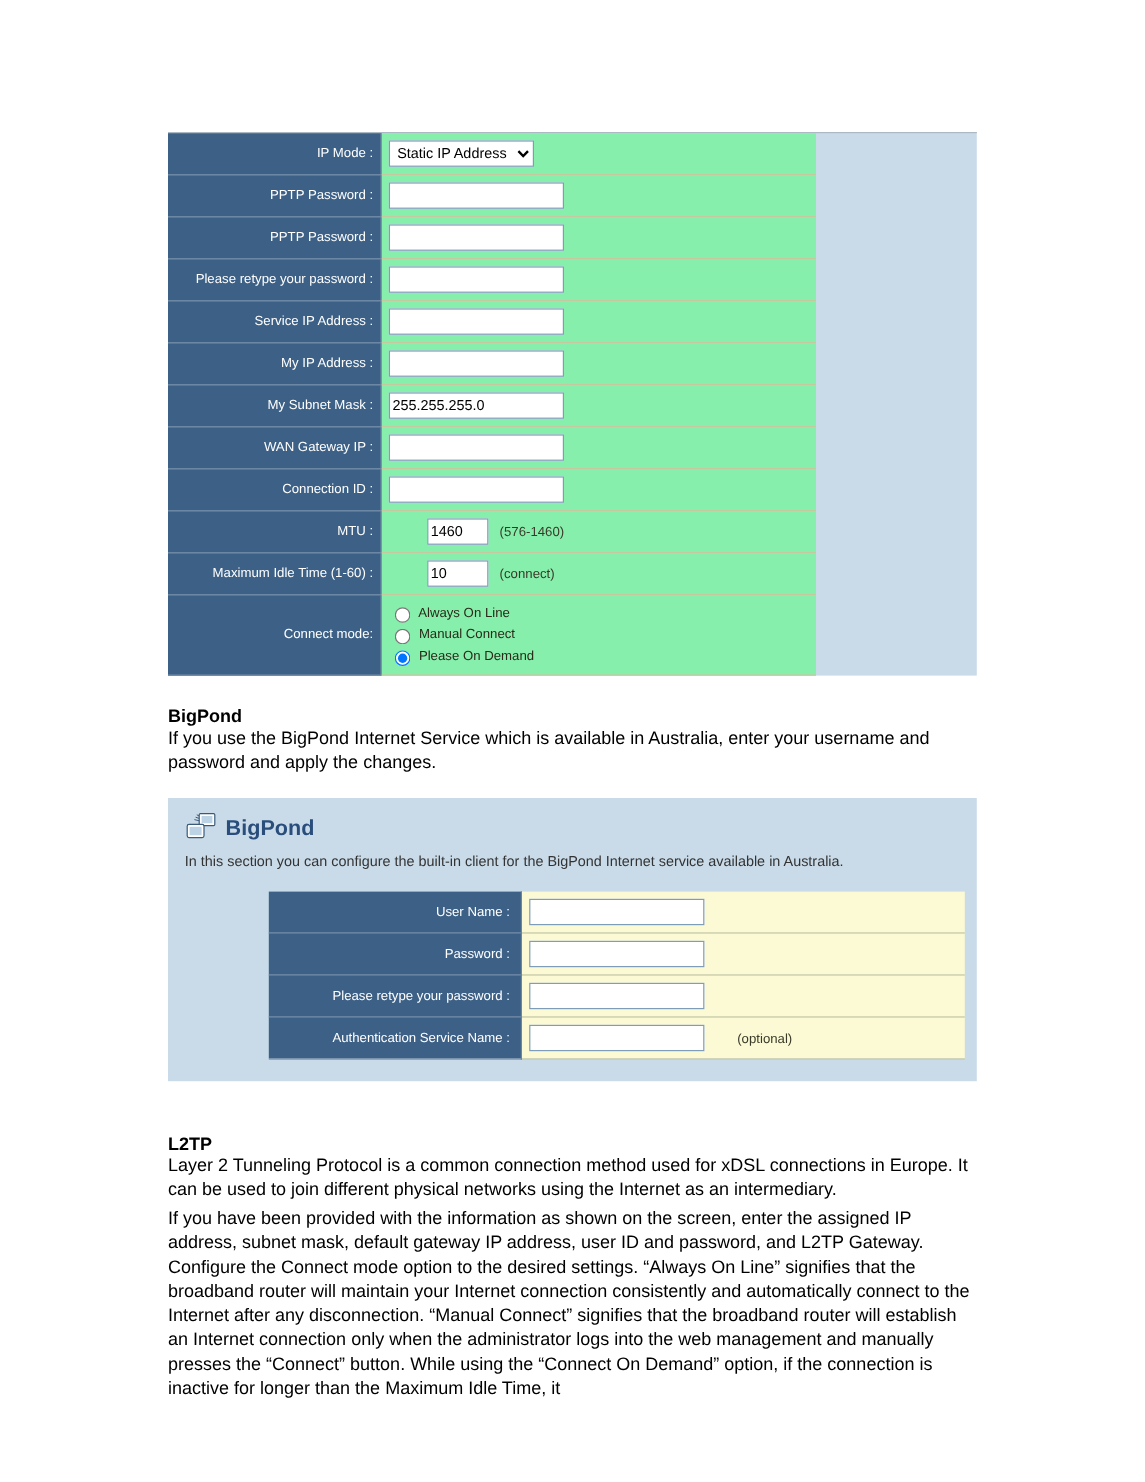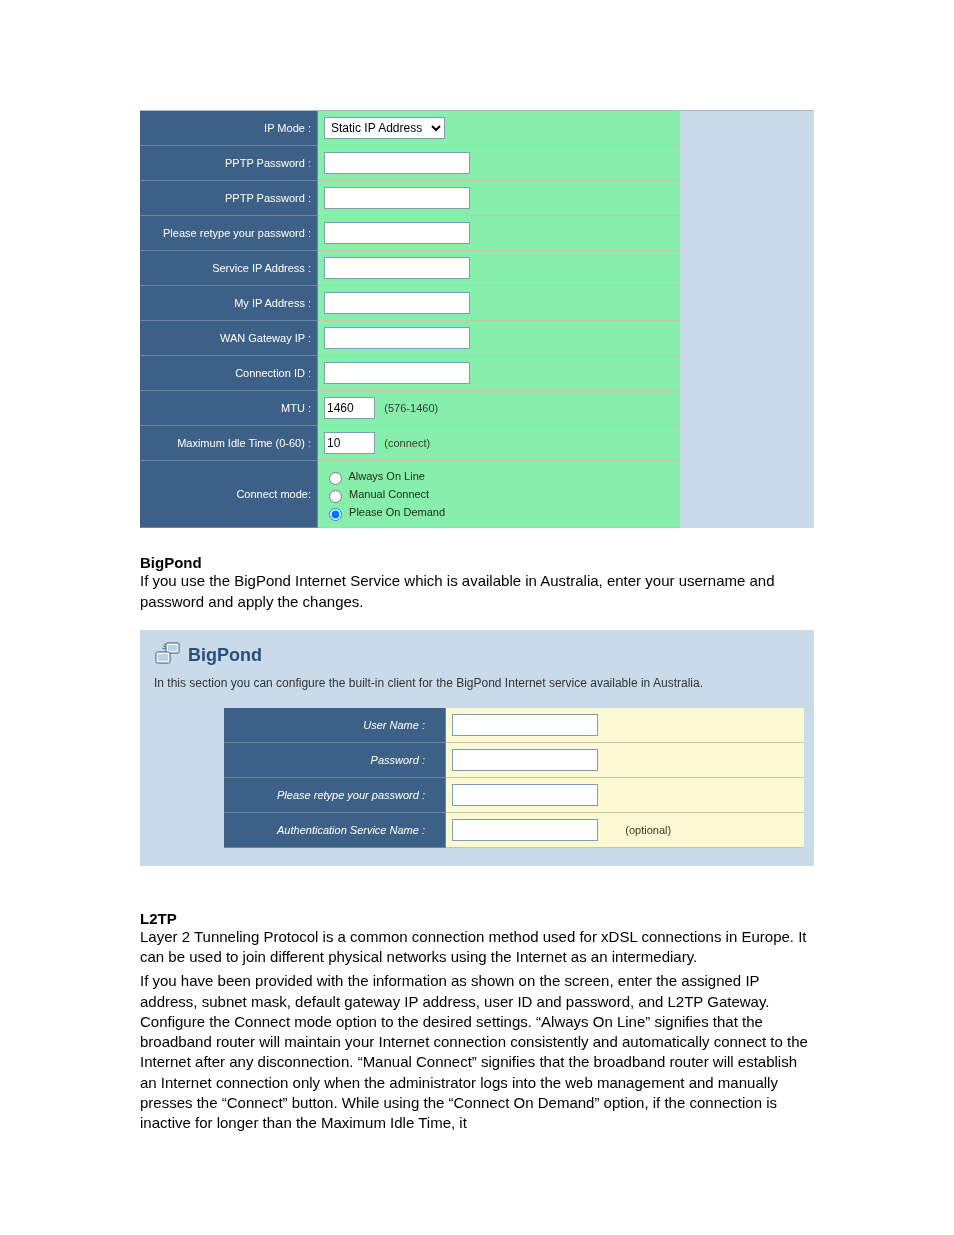--- a/index.html
+++ b/index.html
@@ -50,21 +50,21 @@
   table.settings select {
     font-size: 12px;
     padding: 1px 2px;
     border: 1px solid #7e9db9;
     background: #fff;
     height: 18px;
     box-sizing: content-box;
   }
   .w140 { width: 140px; }
   .w115 { width: 115px; }
-  .w45  { width: 45px; }
+  .w45  { width: 45px; margin-left: 32px; }
   .suffix {
     font-size: 11px;
     color: #3a3a2a;
     margin-left: 6px;
   }
   .radio-stack {
     font-size: 11px;
     color: #2a2a18;
     line-height: 18px;
   }
@@ -129,22 +129,21 @@
     vertical-align: middle;
   }
   table.bigpond td.label {
     width: 195px;
     background: #3d6186;
     color: #fff;
     text-align: right;
     border-bottom: 1px solid #6c87a3;
     border-right: 1px solid #6c87a3;
     font-size: 11px;
-    padding-right: 20px;
-    font-style: italic;
+    padding-right: 9px;
   }
   table.bigpond td.value {
     background: #fcfad4;
     border-bottom: 1px solid #c7c7a0;
   }
   table.bigpond input[type="text"] {
     font-size: 12px;
     padding: 1px 2px;
     border: 1px solid #7e9db9;
     background: #fff;
@@ -187,36 +186,40 @@
       </tr>
       <tr>
         <td class="label">Service IP Address :</td>
         <td class="value"><input type="text" class="w140" value="" style=""></td>
       </tr>
       <tr>
         <td class="label">My IP Address :</td>
         <td class="value"><input type="text" class="w140" value="" style=""></td>
       </tr>
       <tr>
+        <td class="label">My Subnet Mask :</td>
+        <td class="value"><input type="text" class="w140" value="255.255.255.0" style=""></td>
+      </tr>
+      <tr>
         <td class="label">WAN Gateway IP :</td>
         <td class="value"><input type="text" class="w140" value="" style=""></td>
       </tr>
       <tr>
         <td class="label">Connection ID :</td>
         <td class="value"><input type="text" class="w140" value="" style=""></td>
       </tr>
       <tr>
         <td class="label">MTU :</td>
         <td class="value">
           <input type="text" class="w45" value="1460" style="">
           <span class="suffix">(576-1460)</span>
         </td>
       </tr>
       <tr>
-        <td class="label">Maximum Idle Time (0-60) :</td>
+        <td class="label">Maximum Idle Time (1-60) :</td>
         <td class="value">
           <input type="text" class="w45" value="10" style="">
           <span class="suffix">(connect)</span>
         </td>
       </tr>
       <tr>
         <td class="label">Connect mode:</td>
         <td class="value">
           <div class="radio-stack">
             <label>

